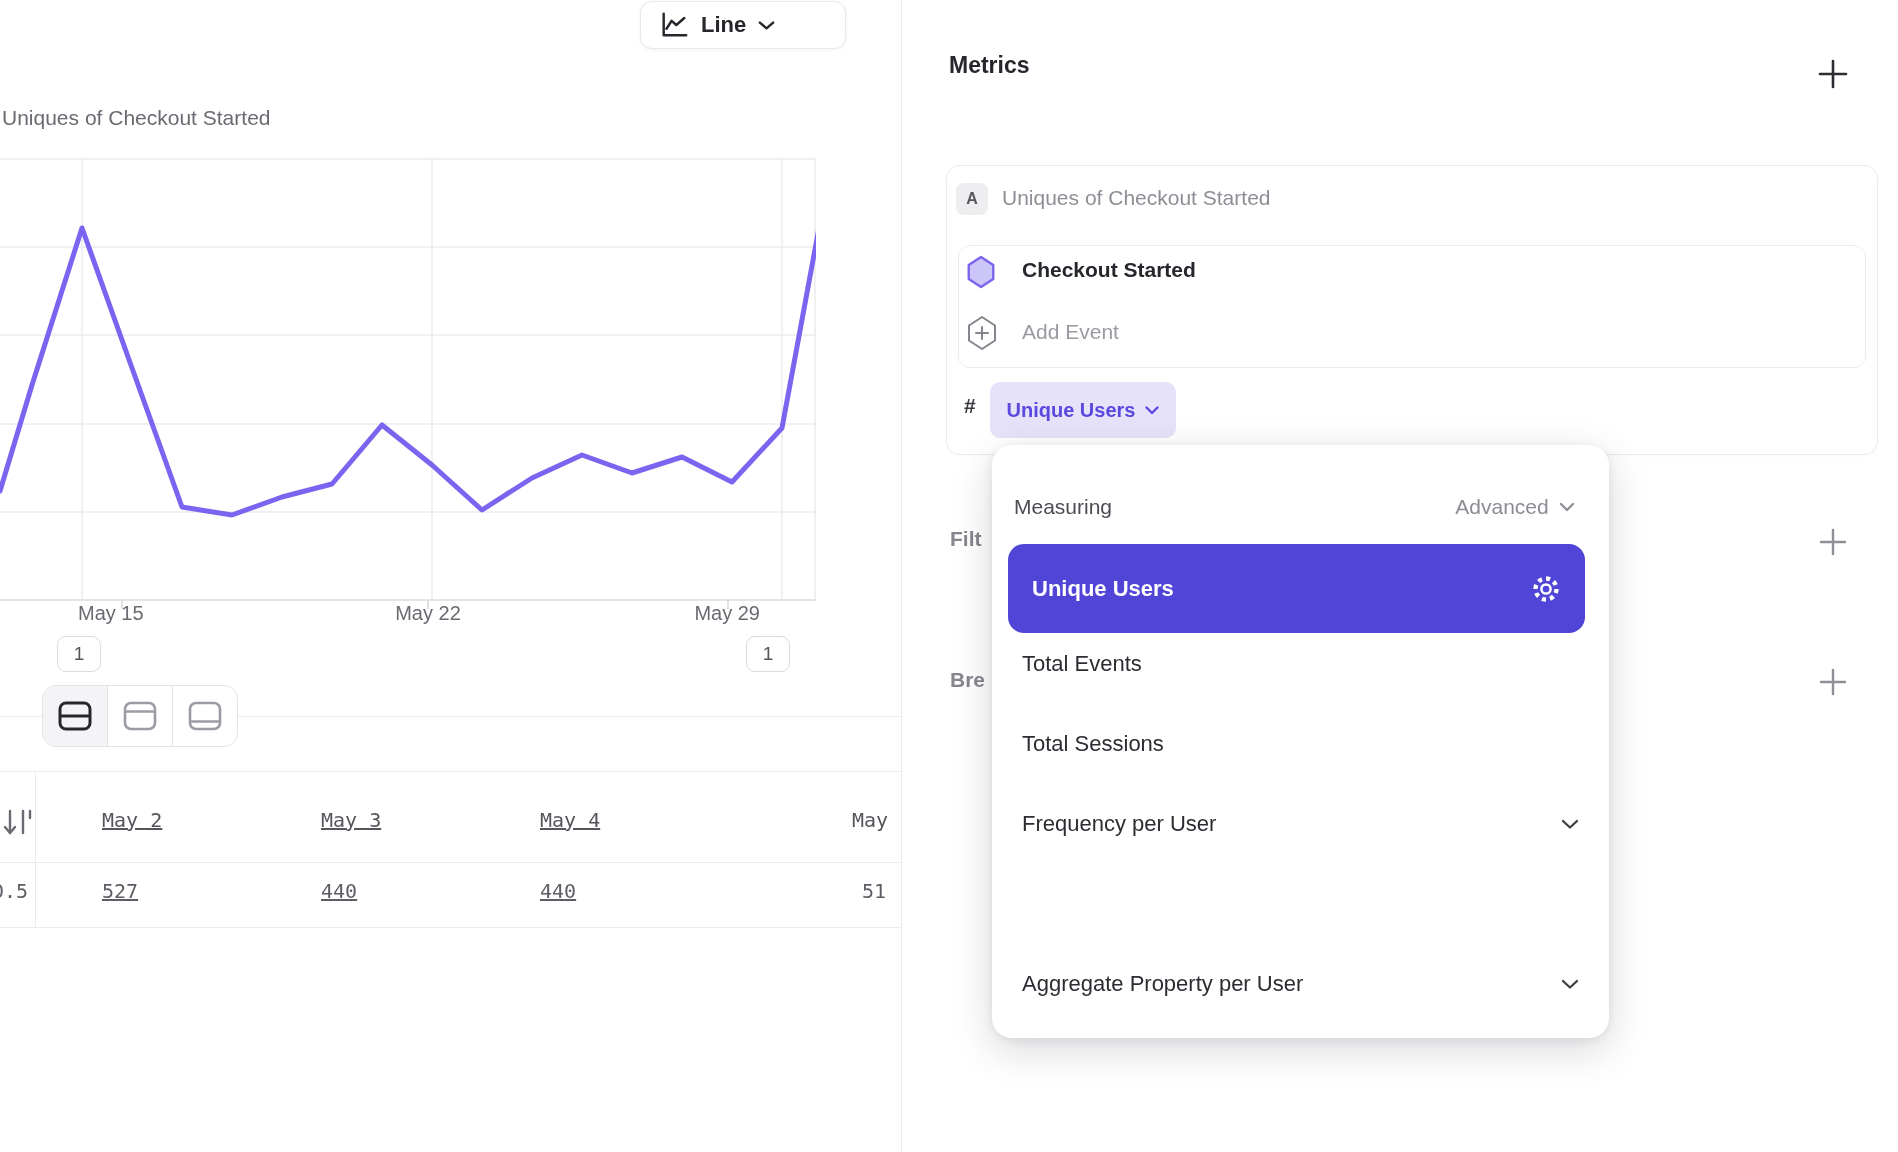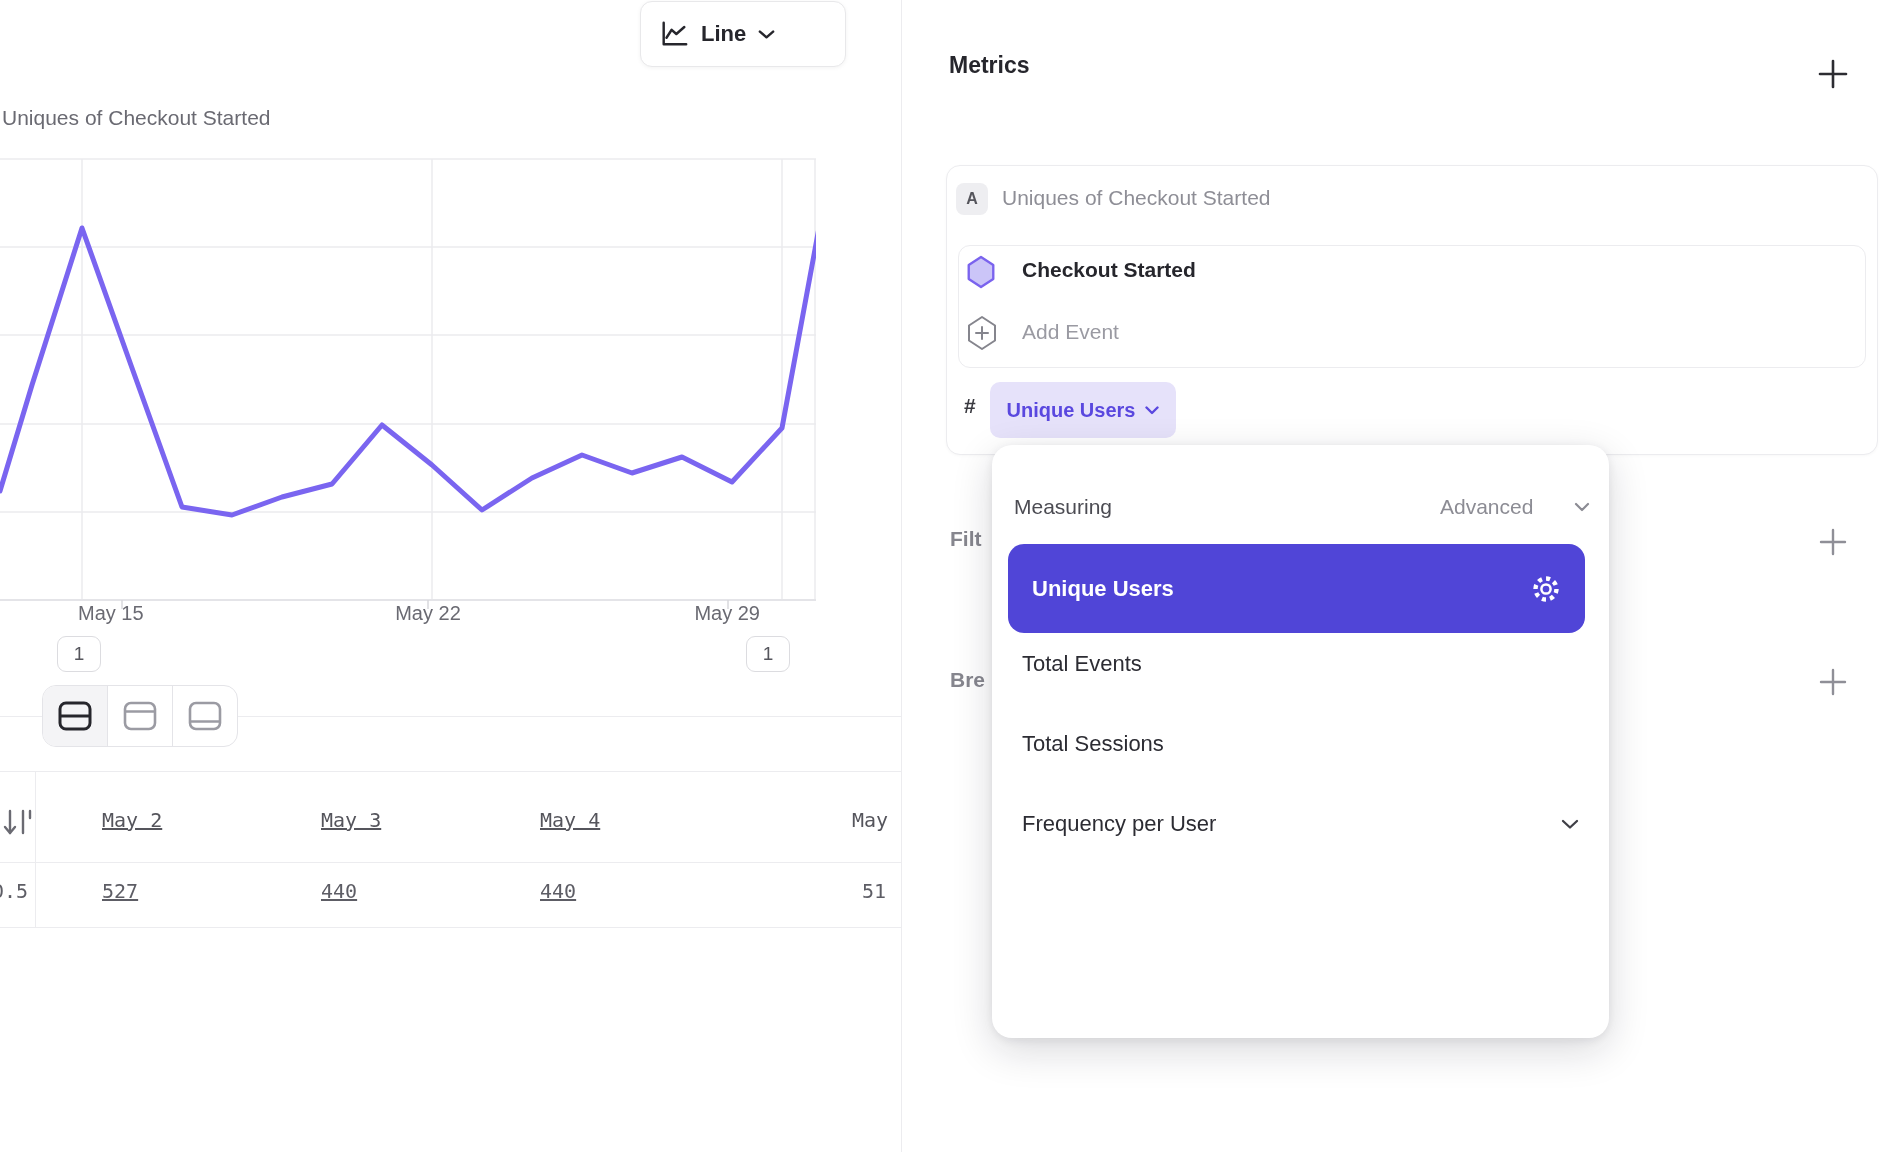--- a/index.html
+++ b/index.html
@@ -1,21 +1,21 @@
 <!DOCTYPE html>
 <html><head>
 <meta charset="utf-8">
 <style>
   html,body{margin:0;padding:0;background:#fff;}
   #app{position:relative;width:1898px;height:1152px;background:#fff;overflow:hidden;
        font-family:"Liberation Sans",sans-serif;color:#26262c;}
   .abs{position:absolute;}
 
   
-  .line-btn{left:640px;top:1px;width:206px;height:66px;display:flex;align-items:center;gap:12px;
+  .line-btn{left:640px;top:1px;width:206px;height:48px;display:flex;align-items:center;gap:12px;
     padding-left:18px;box-sizing:border-box;background:#fff;border:1.5px solid #e8e8ea;border-radius:12px;
     box-shadow:0 1px 4px rgba(0,0,0,.05);cursor:pointer;text-align:center;}
   .line-btn .lbl{font-size:22px;font-weight:700;color:#26262c;}
   .chart-title{left:2px;top:106px;font-size:21px;font-weight:500;color:#6a6a72;}
   .x-label{top:602px;font-size:20px;font-weight:500;color:#6a6a72;}
   .page-badge{width:42px;height:34px;border:1.5px solid #dcdce0;border-radius:9px;display:flex;
     align-items:center;justify-content:center;font-size:19px;color:#55555c;background:#fff;}
   .hline{height:0;border-top:1.5px solid #ececef;}
   .seg-ctrl{left:42px;top:685px;width:196px;height:62px;border:1.5px solid #e4e4e8;border-radius:14px;
     background:#fff;display:flex;box-sizing:border-box;overflow:hidden;}
@@ -46,21 +46,21 @@
   .measure-pill{left:990px;top:382px;width:186px;height:56px;background:#e6e2fa;border-radius:10px;
     display:flex;align-items:center;justify-content:center;gap:10px;cursor:pointer;}
   .measure-pill span{font-size:20px;font-weight:600;color:#5a48df;}
   .section-label{font-size:21px;font-weight:600;color:#86868e;}
 
   
   .dropdown{left:992px;top:445px;width:617px;height:593px;background:#fff;border-radius:20px;
     box-shadow:0 12px 40px rgba(20,20,40,.16),0 2px 10px rgba(20,20,40,.08);box-sizing:border-box;}
   .dd-measuring{left:1014px;top:495px;font-size:21px;font-weight:500;color:#4c4c53;}
   .dd-advanced{left:1440px;top:495px;width:150px;display:flex;align-items:center;gap:10px;
-    justify-content:space-between;font-size:21px;font-weight:500;color:#8c8c94;cursor:pointer;}
+    justify-content:center;font-size:21px;font-weight:500;color:#8c8c94;cursor:pointer;}
   .dd-selected{left:1008px;top:544px;width:577px;height:89px;background:#5045d7;border-radius:16px;
     display:flex;align-items:center;justify-content:space-between;padding:0 24px;box-sizing:border-box;cursor:pointer;}
   .dd-selected span{font-size:22px;font-weight:600;color:#fff;}
   .dd-option{left:992px;width:617px;height:80px;display:flex;align-items:center;justify-content:space-between;
     padding:0 30px 0 30px;box-sizing:border-box;font-size:22px;font-weight:500;color:#2c2c33;cursor:pointer;}
 
   .plus-wrap{cursor:pointer;}
   svg{display:block;}
 </style>
 </head>
@@ -258,14 +258,22 @@
     <span>Frequency per User</span>
     <span>
       <svg width="18" height="11" viewBox="0 0 18 11">
           <polyline points="2,2 9,8.5 16,2" stroke="#3f3f46" stroke-width="2.3" fill="none" stroke-linecap="round" stroke-linejoin="round"></polyline>
         </svg>
     </span>
   </div>
   <div class="abs dd-option" style="top:704px;">
     <span>Total Sessions</span>
   </div>
+  <div class="abs dd-option" style="top:944px;">
+    <span>Aggregate Property per User</span>
+    <span>
+      <svg width="18" height="11" viewBox="0 0 18 11">
+          <polyline points="2,2 9,8.5 16,2" stroke="#3f3f46" stroke-width="2.3" fill="none" stroke-linecap="round" stroke-linejoin="round"></polyline>
+        </svg>
+    </span>
+  </div>
 
 </div>
 
 </body></html>

